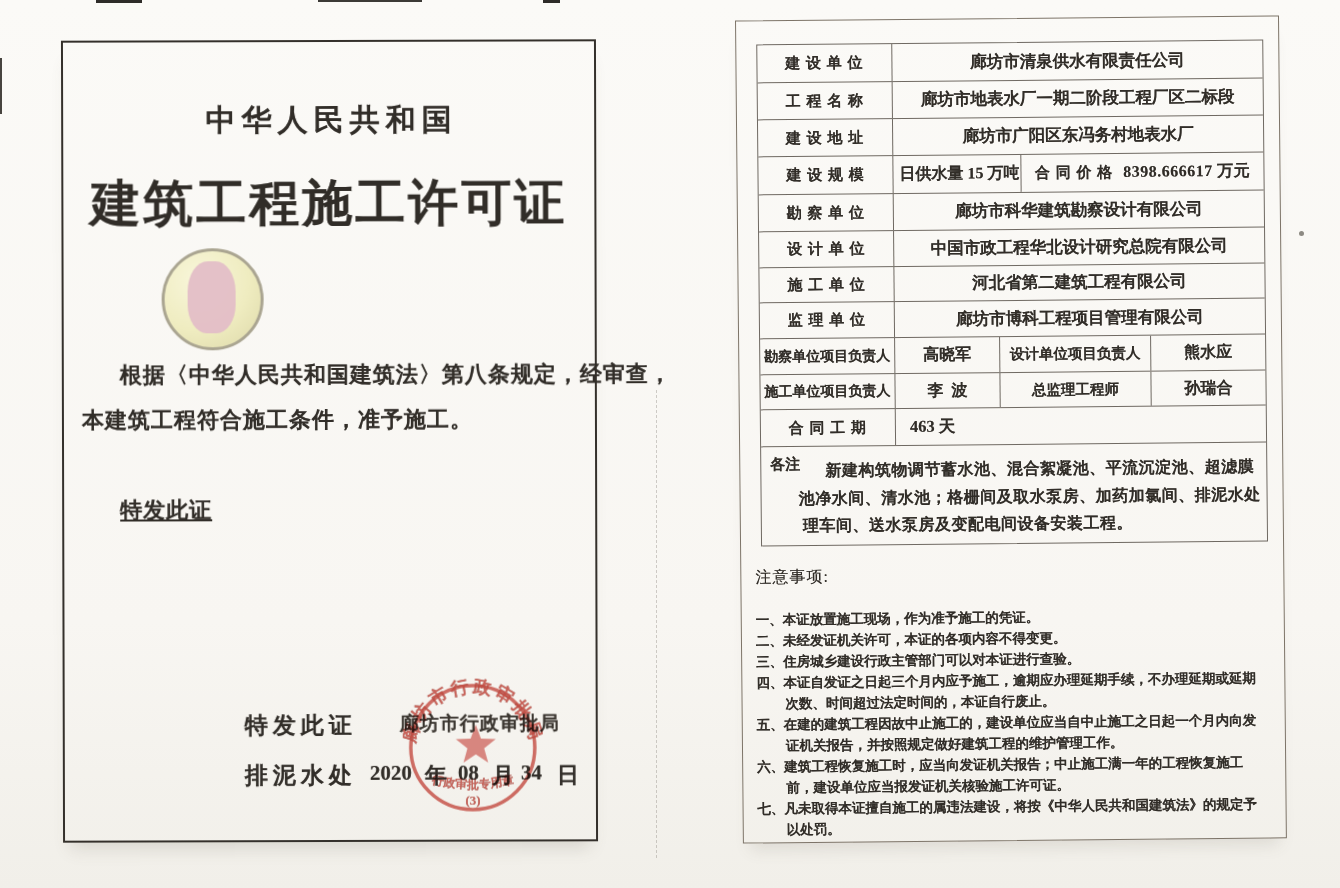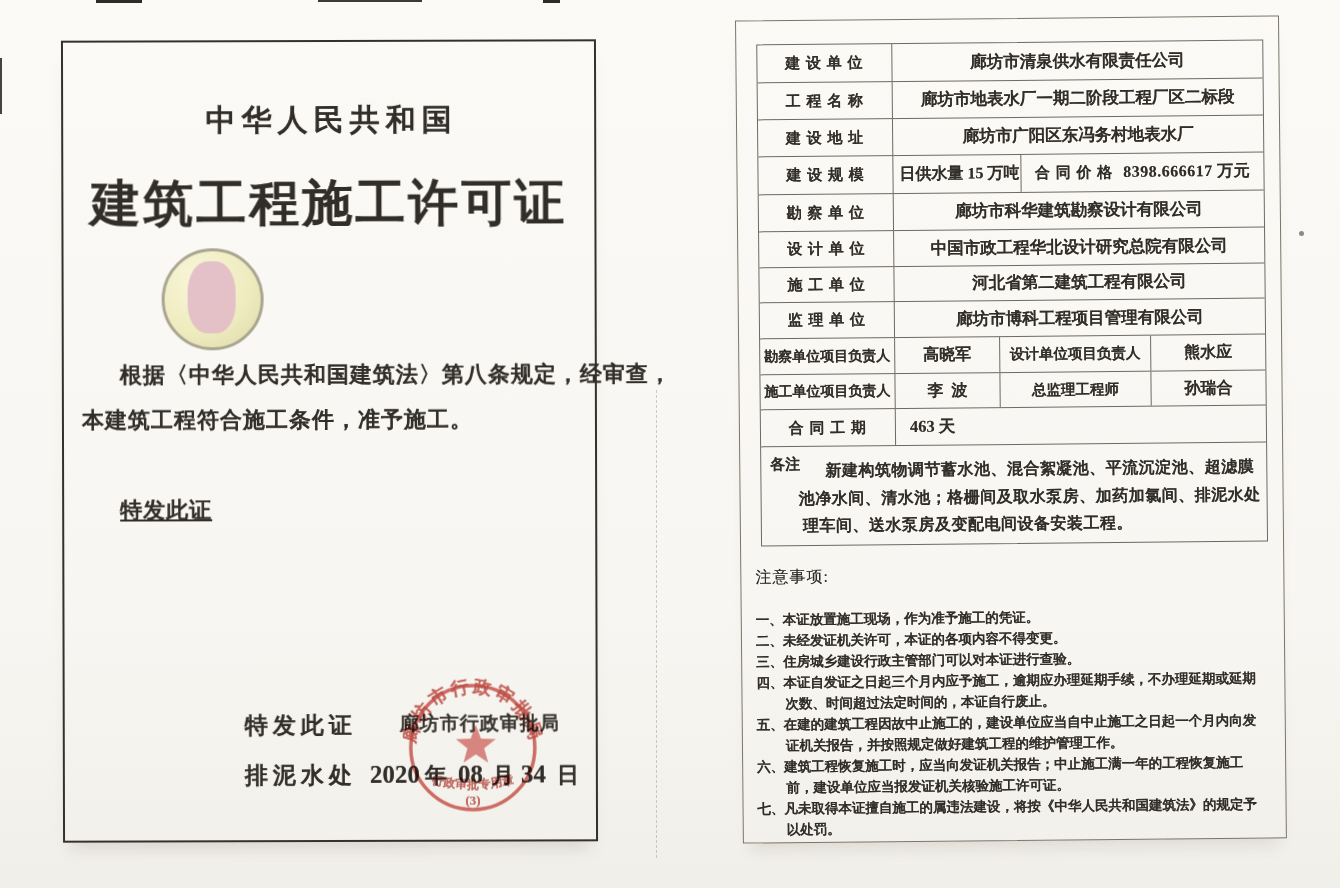--- a/index.html
+++ b/index.html
@@ -26,21 +26,21 @@
     background:radial-gradient(circle at 35% 30%,#f8f6da 0%,#efecc0 55%,#dcd8a8 100%);}
   .emblem .crest{position:absolute;left:23px;top:10px;width:48px;height:72px;
     background:#e3bec7;border-radius:42% 42% 40% 40%;opacity:.95;}
   .serial{position:absolute;left:238px;top:236px;font-size:21px;font-weight:bold;white-space:nowrap;}
   .serial .num{font-weight:bold;letter-spacing:1px;margin-left:12px;font-size:21px;}
   .bodyline{position:absolute;font-size:22px;font-weight:bold;white-space:nowrap;letter-spacing:1px;}
   .b1{left:56px;top:318px;} .b2{left:18px;top:363px;} .b3{left:56px;top:453px;text-decoration:underline;}
   .iss-label{position:absolute;font-size:23px;font-weight:bold;letter-spacing:5px;white-space:nowrap;}
   .il1{left:180px;top:668px;} .il2{left:180px;top:718px;}
   .iss-value{position:absolute;left:335px;top:669px;font-size:19px;font-weight:bold;letter-spacing:1px;white-space:nowrap;color:#3a352f;}
-  .date-part{position:absolute;top:719px;font-size:25px;font-weight:bold;white-space:nowrap;}
+  .date-part{position:absolute;top:719px;font-size:21px;font-weight:bold;white-space:nowrap;}
   .dp-year{left:305px;} .dp-yu{left:360px;font-size:22px;} .dp-month{left:393px;}
   .dp-mu{left:427px;font-size:22px;} .dp-day{left:456px;} .dp-du{left:492px;font-size:22px;}
   .stamp{position:absolute;left:338px;top:636px;width:140px;height:140px;mix-blend-mode:multiply;}
   
   .page-right{
     position:absolute;left:735px;top:18px;width:542px;height:821px;
     border:1.5px solid #7d7468;transform:rotate(-0.55deg);transform-origin:50% 0;
     box-shadow:0 14px 16px -8px rgba(100,92,80,.15);
   }
   .rtable{position:absolute;left:20px;top:23px;width:505px;border:1px solid #6f6962;font-weight:bold;}

